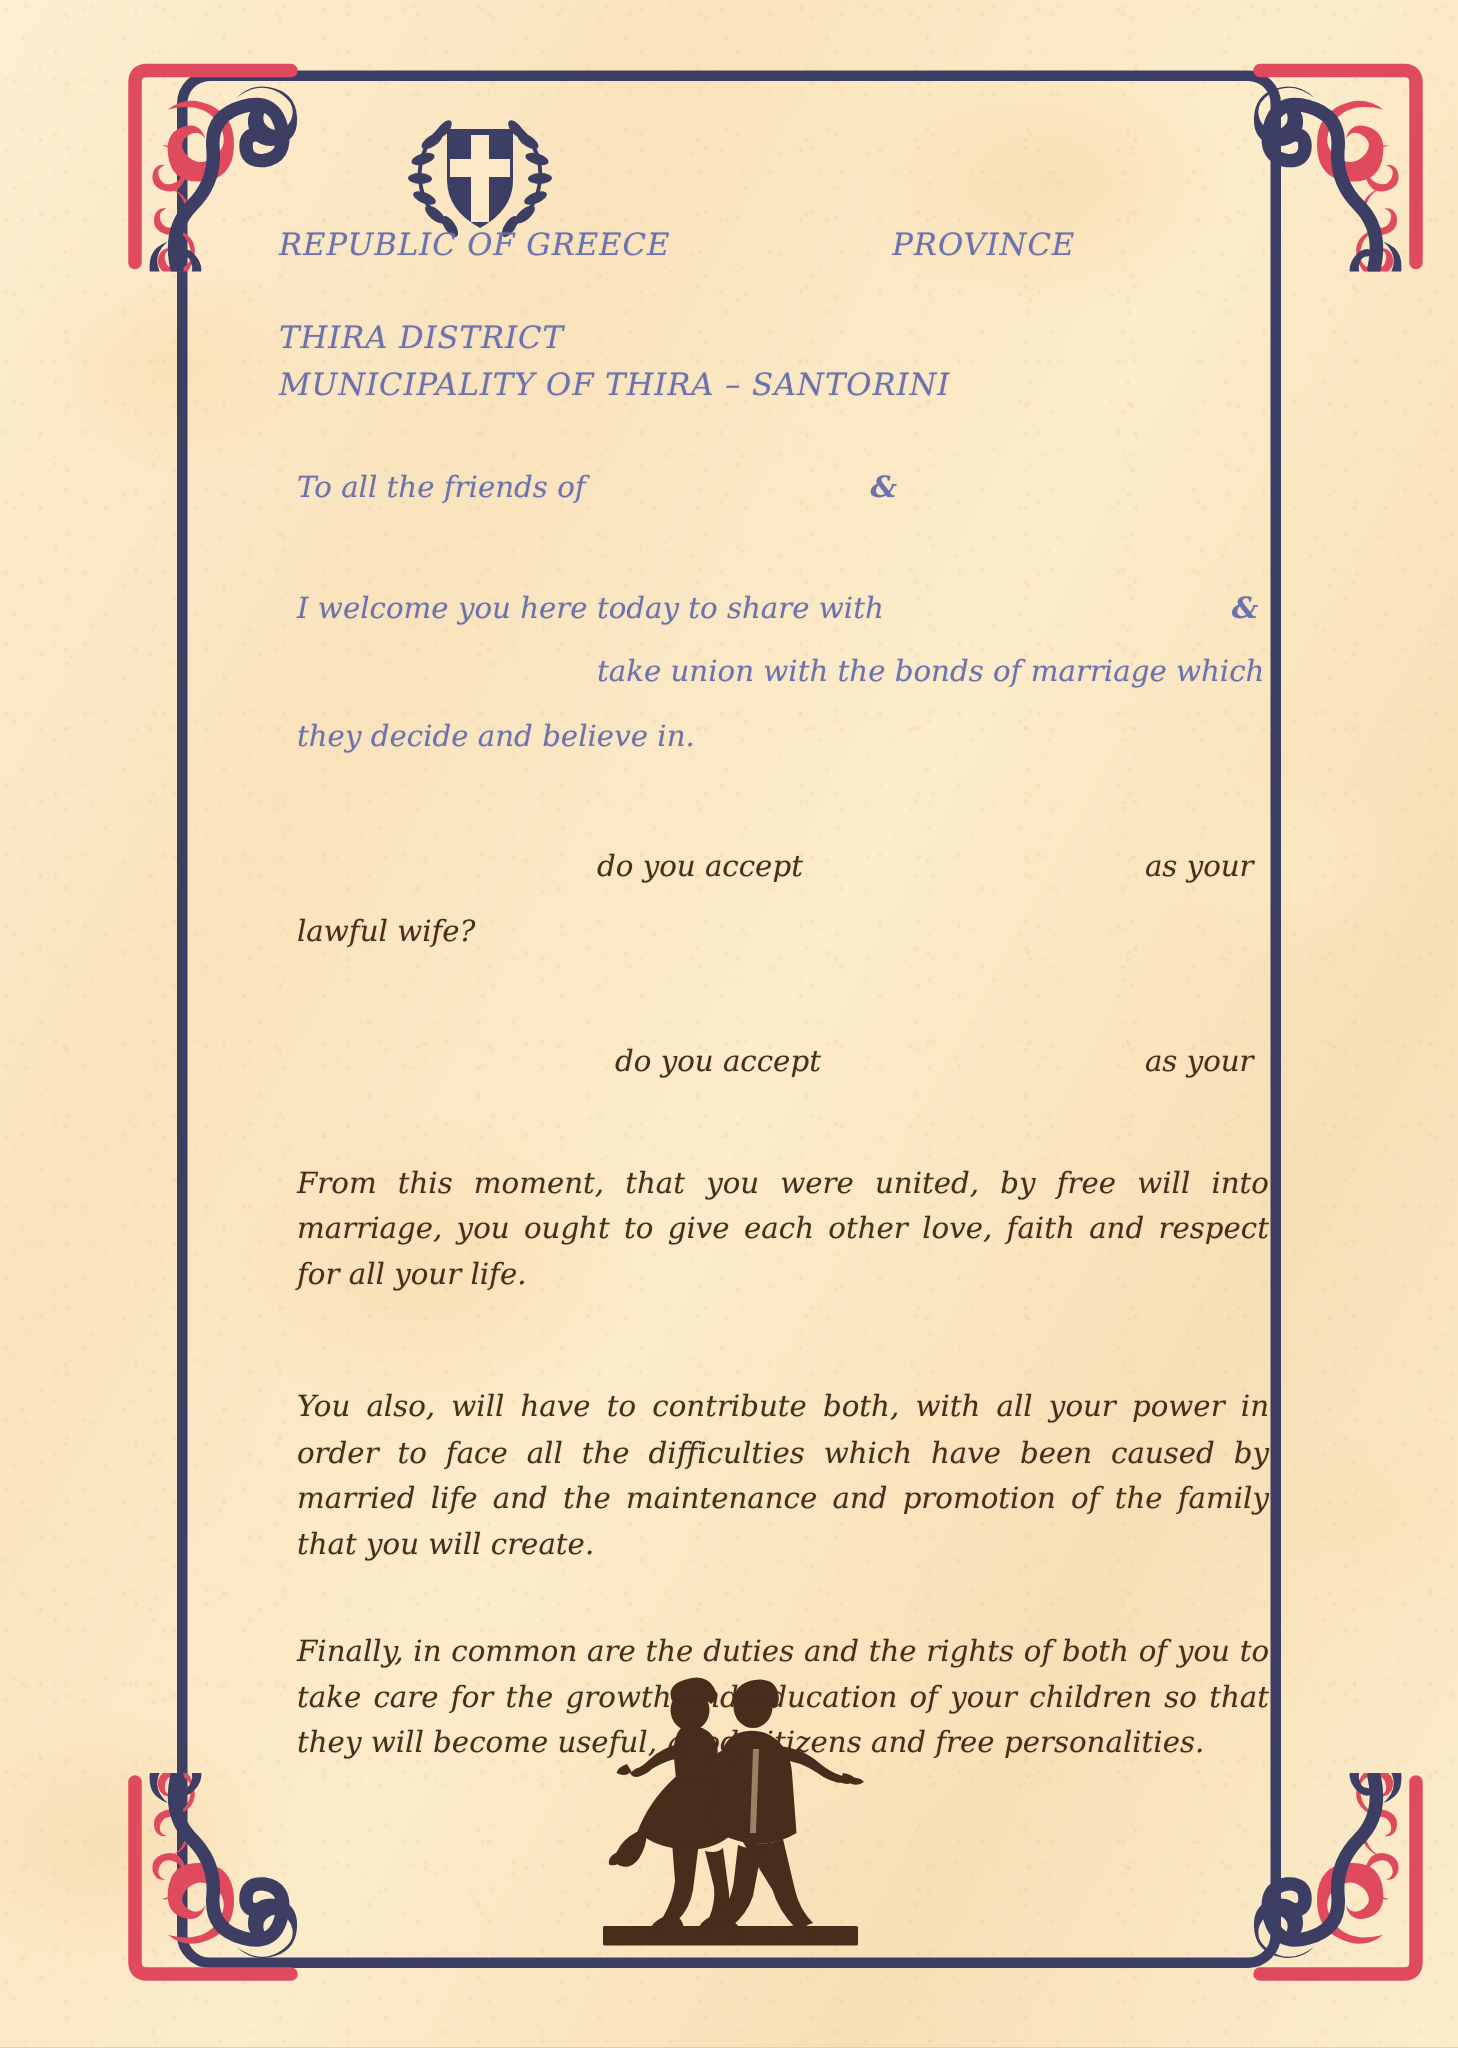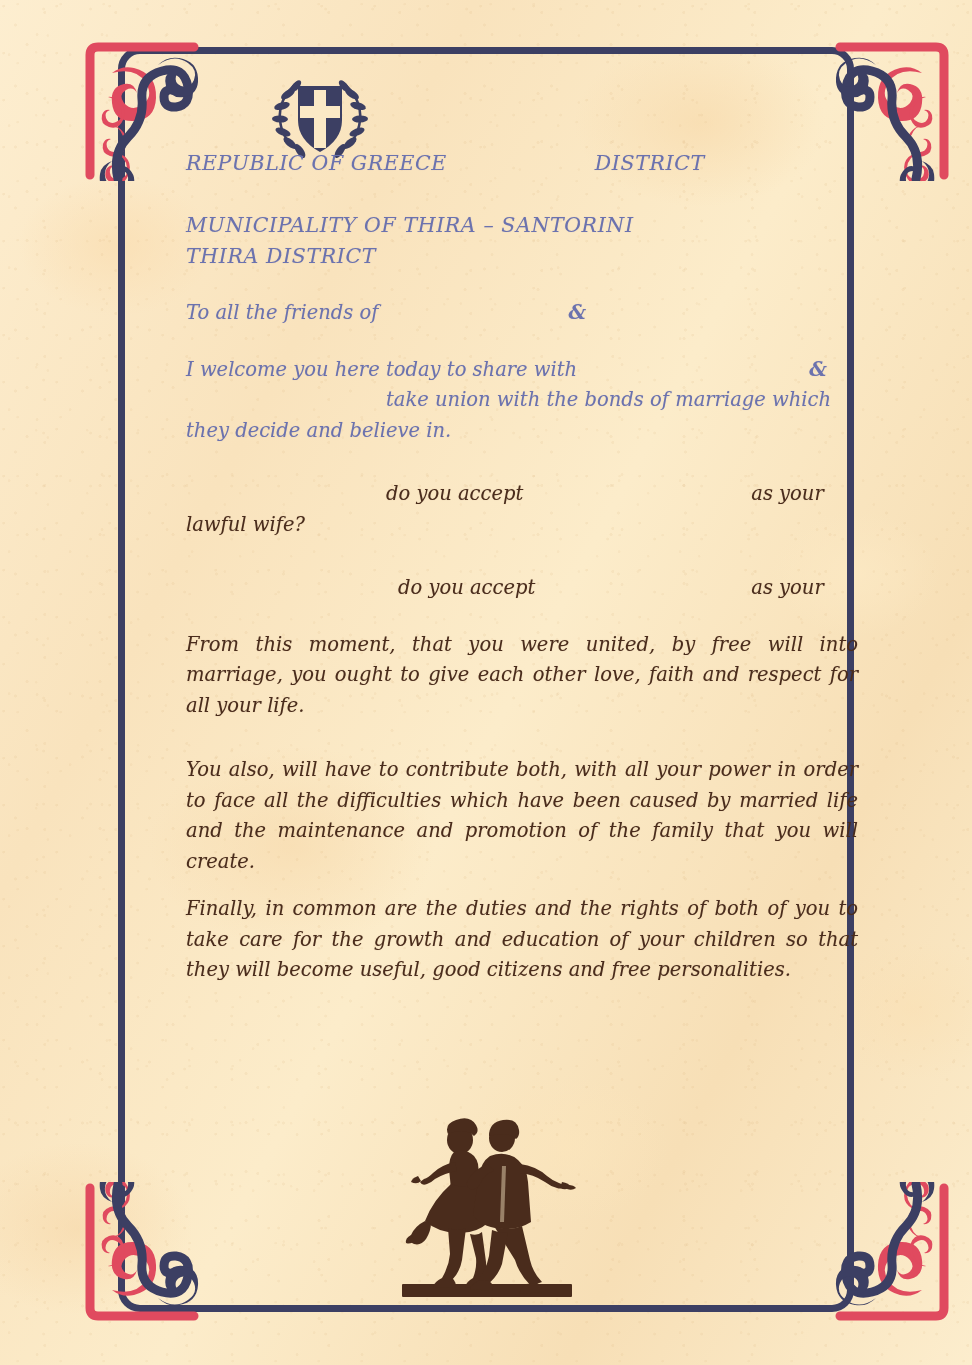--- a/index.html
+++ b/index.html
@@ -108,21 +108,21 @@
   .brown {
     color: #4a2c1c;
     text-shadow: 0 0 1px rgba(74,44,28,.22);
   }
 
   .para {
     font-style: italic;
     font-size: 19.5px;
     line-height: 30.5px;
     text-align: justify;
-    margin: 0;
+    margin: 12px;
   }
   .para.tight { text-align: left; }
 
   .amp {
     font-family: "DejaVu Serif", "Liberation Serif", serif;
     font-style: italic;
     font-weight: 700;
   }
 
   .gap-sm { height: 17px; }
@@ -286,24 +286,24 @@
         <ellipse cx="72" cy="79" rx="8" ry="3.6" transform="rotate(-56 72 79)"></ellipse>
         <ellipse cx="76" cy="14" rx="7" ry="3.4" transform="rotate(50 76 14)"></ellipse>
       </g>
       <path d="M30 14 L74 14 L74 48 Q74 68 52 80 Q30 68 30 48 Z" fill="#3c3f63"></path>
       <path d="M46 18 L58 18 L58 34 L72 34 L72 46 L58 46 L58 76 L46 76 L46 46 L32 46 L32 34 L46 34 Z" fill="#fbe9c6"></path>
     </svg>
   </div>
 
   <div class="content">
 
-    <div class="heading"><span>REPUBLIC OF GREECE</span><span class="place" style="width:148px"></span><span>DISTRICT</span>
-    </div>
+    <div class="heading"><span>REPUBLIC OF GREECE</span><span class="place" style="width:148px"></span><span>PROVINCE</span>
+    </div>
+    <div class="heading">THIRA DISTRICT</div>
     <div class="heading">MUNICIPALITY OF THIRA – SANTORINI</div>
-    <div class="heading">THIRA DISTRICT</div>
 
     <div class="gap-md"></div>
 
     <div class="para tight blue"><span>To all the friends of</span><span class="blank" style="width:190px"></span><span class="amp">&amp;</span>
     </div>
 
     <div class="gap-md"></div>
 
     <div class="para tight blue"><span>I  welcome   you   here   today  to  share   with</span><span class="blank" style="width:232px"></span><span class="amp">&amp;</span>
     </div>

